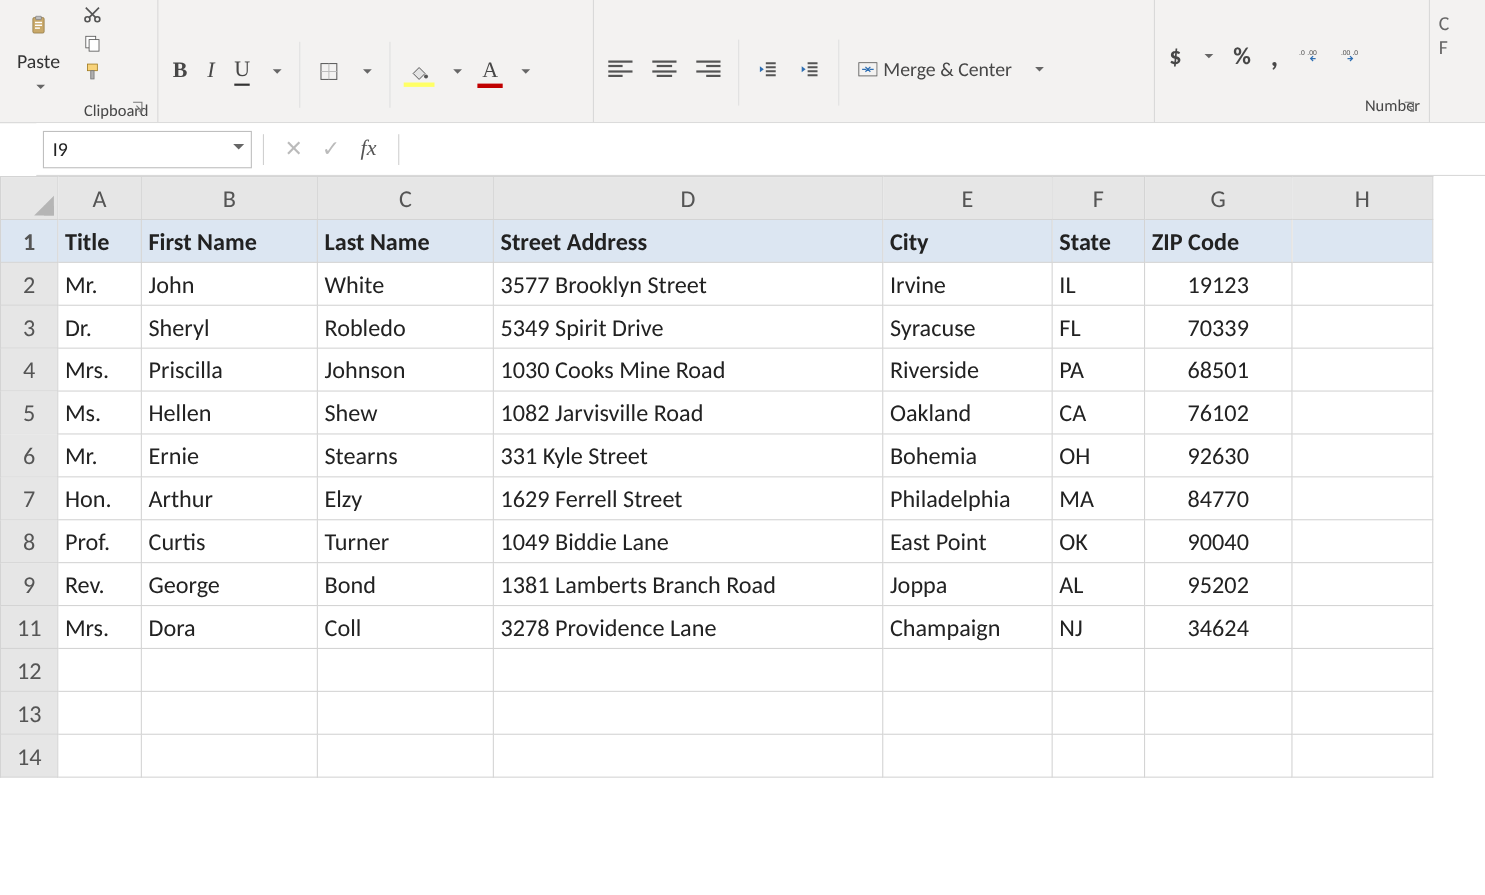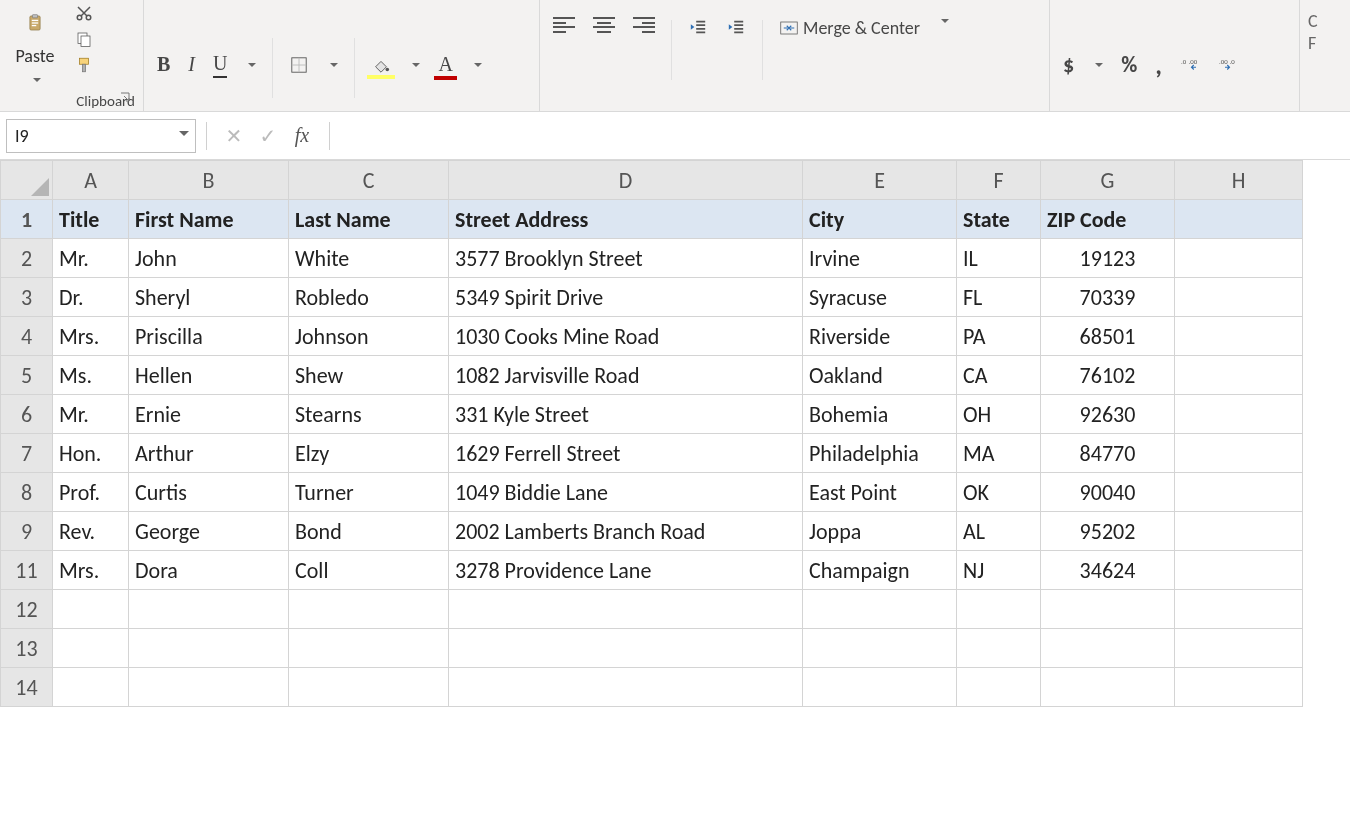--- a/index.html
+++ b/index.html
@@ -52,21 +52,21 @@
   .color-A{font-family:"Times New Roman",serif;font-size:20px;position:relative;}
   .color-bar{position:absolute;left:0;right:0;bottom:-2px;height:4px;background:var(--accent-red);}
   .bucket-bar{position:absolute;left:0;right:0;bottom:-2px;height:4px;background:#ffff66;}
 
   
   .al{width:22px;height:16px;display:flex;flex-direction:column;justify-content:space-between;}
   .al span{height:2px;background:#555;display:block;}
 
   
   .formula-bar{height:48px;border-bottom:1px solid var(--ribbon-border);
-    display:flex;align-items:center;padding:6px 6px;gap:10px;background:#fff;}
+    display:flex;align-items:center;padding:6px 6px;gap:10px;background:#fff;margin-left:33px;}
   .name-box{width:190px;height:34px;border:1px solid #bfbfbf;display:flex;align-items:center;
     padding:0 8px;font-size:18px;position:relative;background:#fff;}
   .name-box .drop-arrow{position:absolute;right:6px;top:50%;transform:translateY(-50%);
     border:5px solid transparent;border-top-color:#666;}
   .fb-sep{width:1px;height:28px;background:#d0d0d0;}
   .fx-btn{width:34px;height:30px;display:flex;align-items:center;justify-content:center;
     color:#888;cursor:pointer;font-size:20px;}
   .fx-btn.disabled{color:#bbb;cursor:default;}
   .fx-label{font-style:italic;font-family:"Times New Roman",serif;font-size:20px;color:#555;}
   .formula-input{flex:1;height:34px;border:none;font-size:18px;padding:0 6px;outline:none;}
@@ -185,21 +185,21 @@
       <span class="btn drop"></span>
       <span class="btn color-A" style="position:relative">
         <span>A</span>
         <span class="color-bar"></span>
         </span>
       <span class="btn drop"></span>
     </div>
   </div>
 
   <div class="rgroup" style="width:510px">
-    <div class="rgroup-top" style="align-items:flex-start;padding-top:14px">
+    <div class="rgroup-top" style="align-items:center;padding-top:14px">
       <span class="btn">
           <span class="al">
             <span style="width:100%"></span>
             <span style="width:60%"></span>
             <span style="width:100%"></span>
             <span style="width:60%"></span>
           </span>
         </span>
       <span class="btn">
           <span class="al" style="align-items:center">
@@ -270,20 +270,30 @@
           </span>
         </span>
       <span class="btn">
           <span class="icon">
             <svg viewBox="0 0 24 20">
               <text x="0" y="9" font-size="9" fill="#555">.00</text>
               <text x="14" y="9" font-size="9" fill="#555">.0</text>
               <path d="M8 13l6 0m-3-3l3 3-3 3" stroke="#2f6fb3" fill="none" stroke-width="1.5"></path>
             </svg>
           </span>
+        </span>
+    </div>
+    <div class="rgroup-label">
+      <span>Number</span>
+      <span class="dlg-launcher">
+        <svg viewBox="0 0 12 12">
+            <path d="M2 2h8v8" fill="none" stroke="#777"></path>
+            <path d="M5 5l5 5" stroke="#777"></path>
+            <path d="M10 7v3h-3" fill="none" stroke="#777"></path>
+          </svg>
         </span>
     </div>
   </div>
 
   <div class="rgroup" style="flex:1;border-right:none">
     <div class="rgroup-top" style="padding-top:10px;color:#666;font-size:18px">C<br>F</div>
     <div class="rgroup-label"></div>
   </div>
 </div>
 
@@ -421,21 +431,21 @@
           <td>East Point</td>
           <td>OK</td>
           <td class="num">90040</td>
           <td></td>
         </tr>
         <tr>
           <td class="rowhead">9</td>
           <td>Rev.</td>
           <td>George</td>
           <td>Bond</td>
-          <td>2002 Lamberts Branch Road</td>
+          <td>1381 Lamberts Branch Road</td>
           <td>Joppa</td>
           <td>AL</td>
           <td class="num">95202</td>
           <td></td>
         </tr>
         <tr>
           <td class="rowhead">11</td>
           <td>Mrs.</td>
           <td>Dora</td>
           <td>Coll</td>

